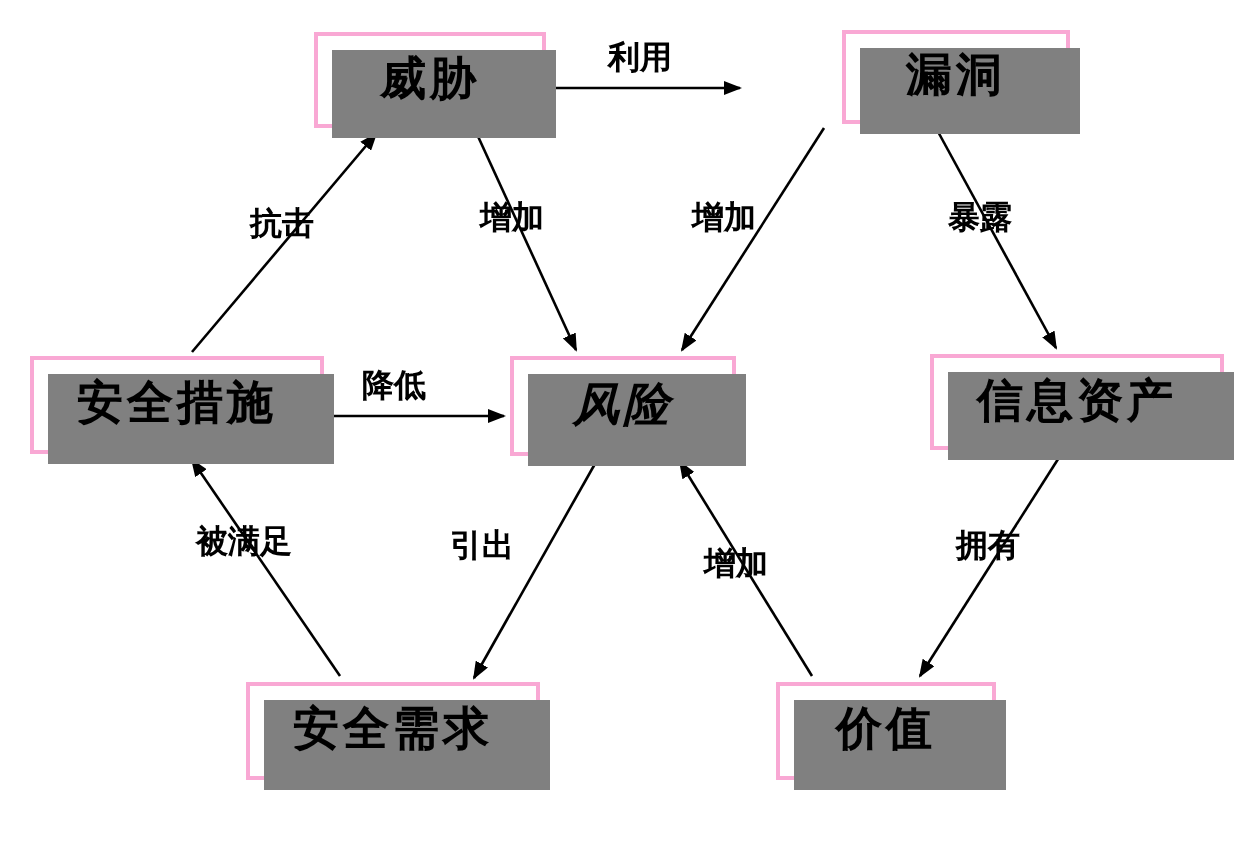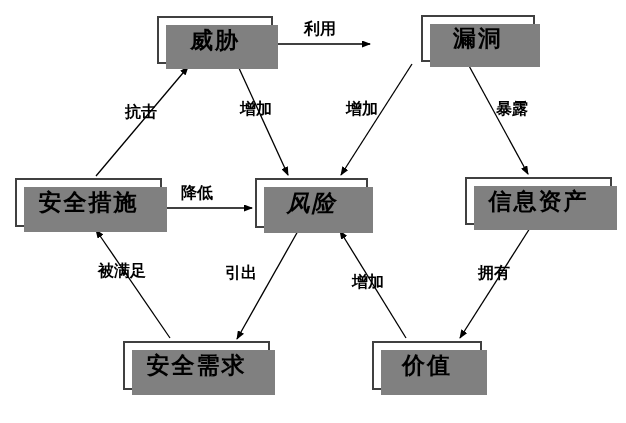--- a/index.html
+++ b/index.html
@@ -26,21 +26,21 @@
     left: 0;
     top: 0;
     width: 626px;
     height: 423px;
     display: block;
   }
   .node {
     position: absolute;
     box-sizing: border-box;
     background: #ffffff;
-    border: 2px solid #404040;
+    border: 2px solid #f9a8d4;
     display: flex;
     align-items: center;
     justify-content: center;
     z-index: 5;
   }
   .node::after {
     content: "";
     position: absolute;
     left: 7px;
     top: 7px;
@@ -107,29 +107,29 @@
       </div>
       <div class="node" style="left: 255px; top: 178px; width: 113px; height: 50px; font-style: italic;">
         <span class="node-label">风险</span>
       </div>
       <div class="node" style="left: 465px; top: 177px; width: 147px; height: 48px;">
         <span class="node-label">信息资产</span>
       </div>
       <div class="node" style="left: 123px; top: 341px; width: 147px; height: 49px;">
         <span class="node-label">安全需求</span>
       </div>
-      <div class="node" style="left: 372px; top: 341px; width: 110px; height: 49px;">
+      <div class="node" style="left: 388px; top: 341px; width: 110px; height: 49px;">
         <span class="node-label">价值</span>
       </div>
     </div>
   <div id="labels-group">
       <div class="edge-label" style="left: 304px; top: 21px;">利用</div>
       <div class="edge-label" style="left: 240px; top: 101px;">增加</div>
       <div class="edge-label" style="left: 346px; top: 101px;">增加</div>
-      <div class="edge-label" style="left: 496px; top: 101px; text-align: center;">暴露</div>
+      <div class="edge-label" style="left: 474px; top: 101px; text-align: center;">暴露</div>
       <div class="edge-label" style="left: 113px; top: 104px; margin-left: 12px;">抗击</div>
       <div class="edge-label" style="left: 181px; top: 185px;">降低</div>
       <div class="edge-label" style="left: 98px; top: 263px;">被满足</div>
       <div class="edge-label" style="left: 225px; top: 265px;">引出</div>
       <div class="edge-label" style="left: 352px; top: 274px;">增加</div>
       <div class="edge-label" style="left: 478px; top: 265px;">拥有</div>
     </div>
 
 </div>
 

